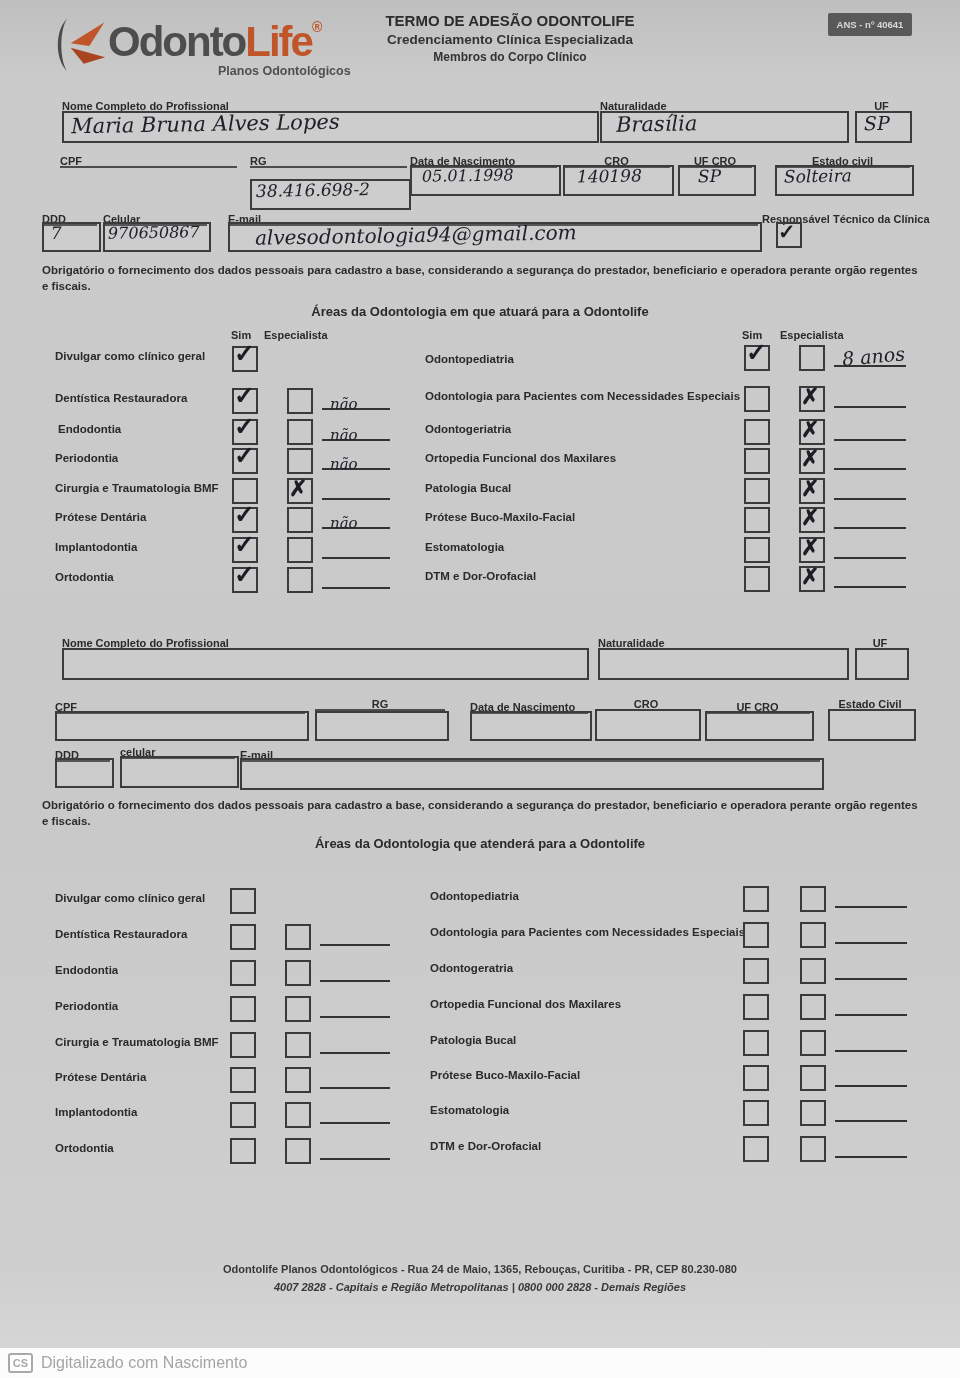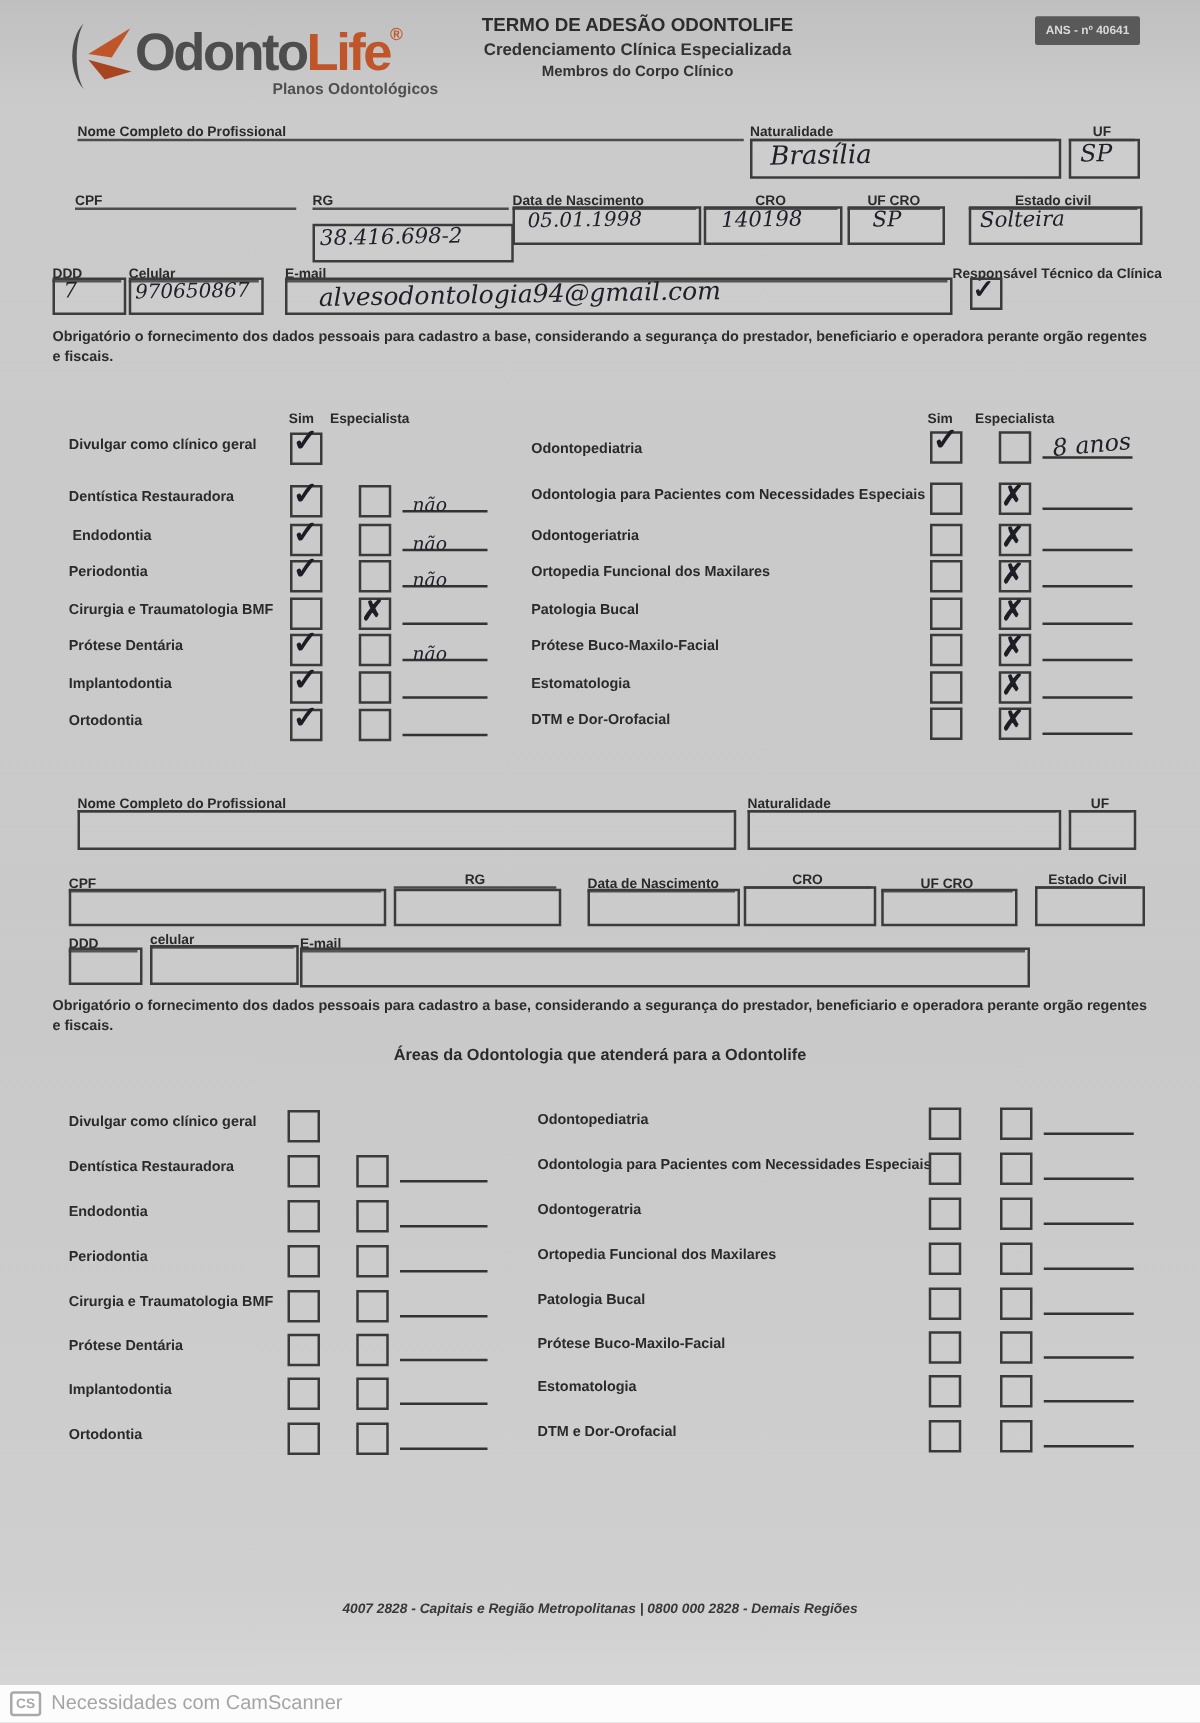--- a/index.html
+++ b/index.html
@@ -60,20 +60,23 @@
   <div class="brand"><span class="b1">Odonto</span><span class="b2">Life</span><span class="reg">®</span></div>
   <div class="tagline">Planos Odontológicos</div>
   <div class="titleblock">
     <div class="t1">TERMO DE ADESÃO ODONTOLIFE</div>
     <div class="t2">Credenciamento Clínica Especializada</div>
     <div class="t3">Membros do Corpo Clínico</div>
   </div>
   <div class="ansbadge">ANS - nº 40641</div>
 
   <div class="lline" style="left:62px;top:96px;width:533px;"><span class="lbl">Nome Completo do Profissional</span></div>
+  <div class="fbox" style="left:62px;top:111px;width:533px;height:28px;">
+      <span class="hw hv" style="font-size:21px;">Maria Bruna Alves Lopes</span>
+    </div>
 
   <div class="lline" style="left:600px;top:96px;width:245px;"><span class="lbl">Naturalidade</span></div>
   <div class="fbox" style="left:600px;top:111px;width:245px;height:28px;">
       <span class="hw hv" style="font-size:21px;left:14px;">Brasília</span>
     </div>
 
   <div class="lline ctr" style="left:855px;top:96px;width:53px;"><span class="lbl">UF</span></div>
   <div class="fbox" style="left:855px;top:111px;width:53px;height:28px;">
       <span class="hw hv" style="font-size:19px;">SP</span>
     </div>
@@ -119,20 +122,21 @@
   <div class="fbox" style="left:228px;top:222px;width:530px;height:26px;">
       <span class="hw hv" style="font-size:20px;left:25px;">alvesodontologia94@gmail.com</span>
     </div>
 
   <div class="abs" style="left:762px;top:209px;white-space:nowrap;"><span class="lbl">Responsável Técnico da Clínica</span></div>
   <div class="cb" style="left:776px;top:222px;">
       <span class="mk" style="font-size:21px;top:-3px;">✓</span>
     </div>
 
   <div class="para" style="top:263px;">Obrigatório o fornecimento dos dados pessoais para cadastro a base, considerando a segurança do prestador, beneficiario e operadora perante orgão regentes e fiscais.</div>
+  <div class="gtitle" style="top:304px;">Áreas da Odontologia em que atuará para a Odontolife</div>
 
   <span class="colhead" style="left:231px;top:329px;">Sim</span>
   <span class="colhead" style="left:264px;top:329px;">Especialista</span>
   <span class="colhead" style="left:742px;top:329px;">Sim</span>
   <span class="colhead" style="left:780px;top:329px;">Especialista</span>
 
   <div class="grow" style="top:346px;">
     <span class="glabel" style="left:55px;">Divulgar como clínico geral</span>
     <div class="cb" style="left:232px;">
         <span class="mk">✓</span>
@@ -564,20 +568,21 @@
         <span class="mk"></span>
       </div>
     <div class="cb" style="left:800px;">
         <span class="mk"></span>
       </div>
     <div class="nl" style="left:835px;width:72px;">
         <span class="hw ntext"></span>
       </div>
   </div>
 
+  <div class="footer" style="top:1263px;">Odontolife Planos Odontológicos - Rua 24 de Maio, 1365, Rebouças, Curitiba - PR, CEP 80.230-080</div>
   <div class="footer" style="top:1281px;font-style:italic;">4007 2828 - Capitais e Região Metropolitanas | 0800 000 2828 - Demais Regiões</div>
 
   <div class="csbar">
     <div class="csicon">CS</div>
-    <div class="cstext">Necessidades com CamScanner</div>
+    <div class="cstext">Digitalizado com Nascimento</div>
   </div>
 
 </div>
 
 </body></html>

